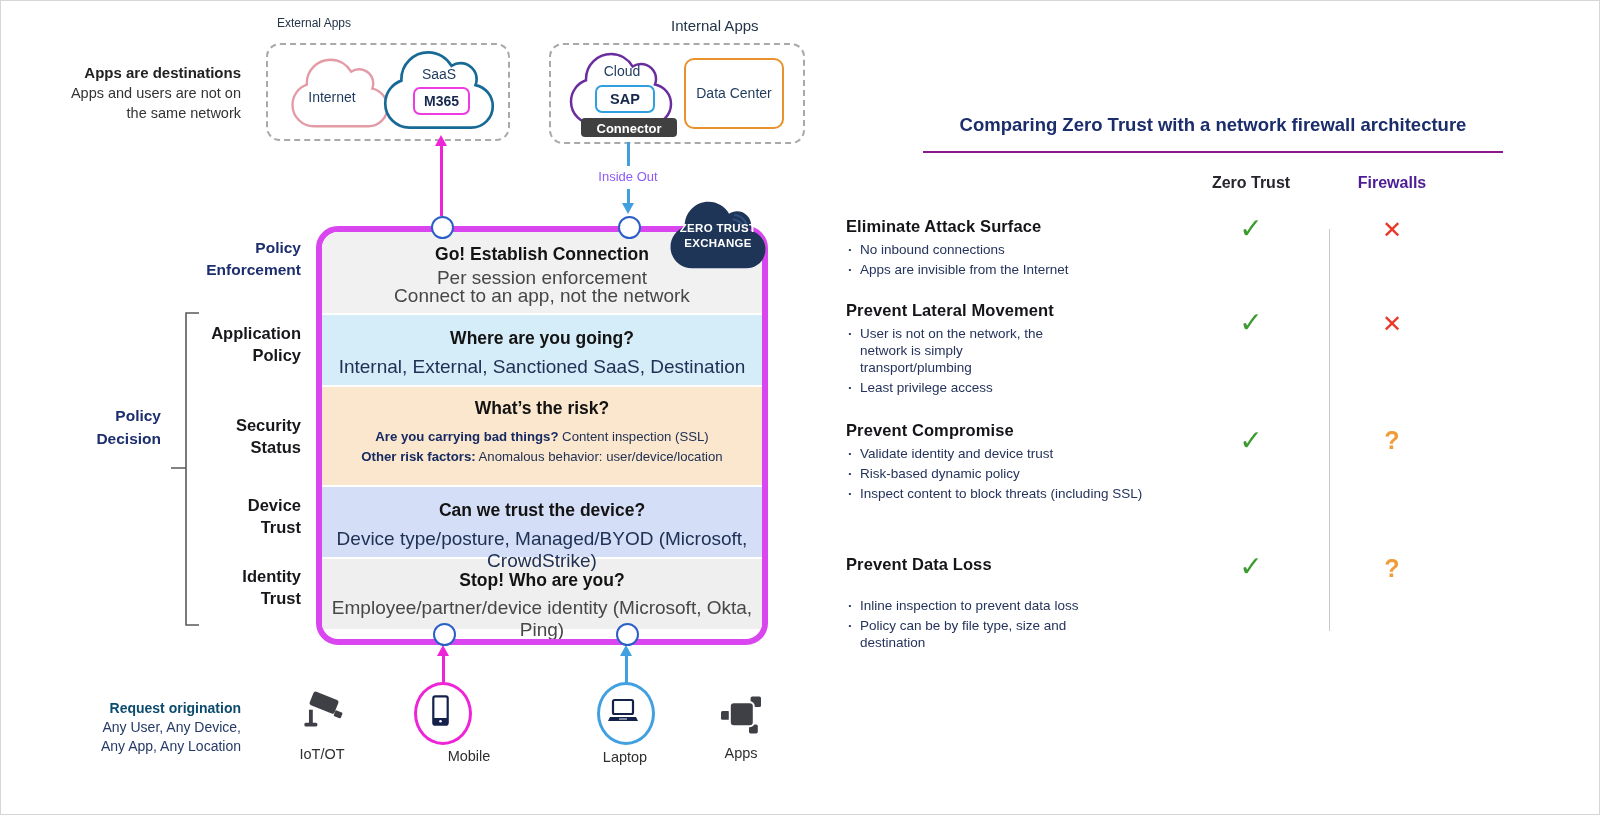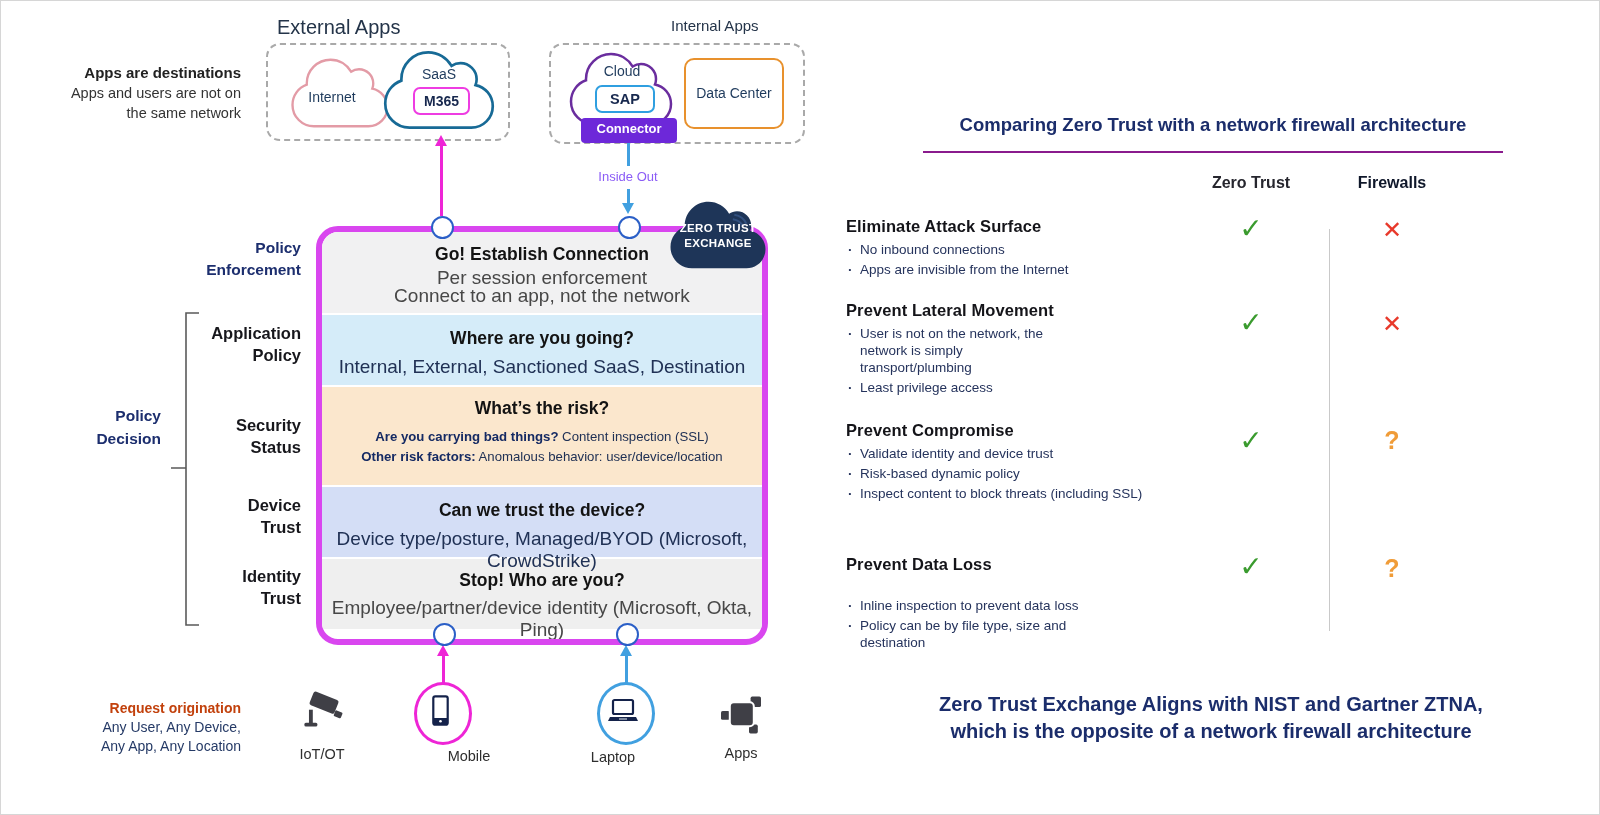--- a/index.html
+++ b/index.html
@@ -33,21 +33,21 @@
 <body>
 
 <div id="canvas">
 
   <div class="abs tr" style="left:40px;top:62px;width:200px;">
     <div style="font-size:15px;font-weight:bold;color:#222;line-height:20px;">Apps are destinations</div>
     <div style="font-size:14.5px;color:#333;line-height:20px;">Apps and users are not on</div>
     <div style="font-size:14.5px;color:#333;line-height:20px;">the same network</div>
   </div>
 
-  <div class="abs" style="left:276px;top:15px;font-size:20px;color:#243449;">External Apps</div>
+  <div class="abs" style="left:276px;top:15px;font-size:12px;color:#243449;">External Apps</div>
   <div class="abs dashbox" style="left:265px;top:42px;width:240px;height:94px;"></div>
 
   <svg class="abs" style="left:276px;top:54px;width:126px;height:76px;z-index:2;" viewBox="0 0 640 512">
     <path fill="#ffffff" stroke="#e39ba6" stroke-width="16" d="M0 336c0 79.5 64.5 144 144 144H512c70.7 0 128-57.3 128-128c0-61.9-44-113.6-102.4-125.4c4.1-10.7 6.4-22.4 6.4-34.6c0-53-43-96-96-96c-19.7 0-38.1 6-53.3 16.2C367 64.2 315.3 32 256 32C167.6 32 96 103.6 96 192c0 2.7 .1 5.4 .2 8.1C40.2 219.8 0 273.2 0 336z"></path>
   </svg>
   <div class="abs tc cloudtxt" style="left:276px;top:88px;width:110px;z-index:2;">Internet</div>
 
   <svg class="abs" style="left:372px;top:46px;width:132px;height:86px;z-index:3;" viewBox="0 0 640 512">
     <path fill="#ffffff" stroke="#176a96" stroke-width="16" d="M0 336c0 79.5 64.5 144 144 144H512c70.7 0 128-57.3 128-128c0-61.9-44-113.6-102.4-125.4c4.1-10.7 6.4-22.4 6.4-34.6c0-53-43-96-96-96c-19.7 0-38.1 6-53.3 16.2C367 64.2 315.3 32 256 32C167.6 32 96 103.6 96 192c0 2.7 .1 5.4 .2 8.1C40.2 219.8 0 273.2 0 336z"></path>
   </svg>
@@ -55,21 +55,21 @@
   <div class="abs tc" style="left:412px;top:86px;width:53px;height:24px;line-height:24px;border:2.5px solid #ee3ce2;border-radius:7px;background:#fff;z-index:4;font-size:14px;font-weight:bold;color:#17284e;">M365</div>
 
   <div class="abs" style="left:670px;top:16px;font-size:15px;color:#243449;">Internal Apps</div>
   <div class="abs dashbox" style="left:548px;top:42px;width:252px;height:97px;"></div>
 
   <svg class="abs" style="left:558px;top:48px;width:124px;height:80px;z-index:2;" viewBox="0 0 640 512">
     <path fill="#ffffff" stroke="#6a2d9e" stroke-width="16" d="M0 336c0 79.5 64.5 144 144 144H512c70.7 0 128-57.3 128-128c0-61.9-44-113.6-102.4-125.4c4.1-10.7 6.4-22.4 6.4-34.6c0-53-43-96-96-96c-19.7 0-38.1 6-53.3 16.2C367 64.2 315.3 32 256 32C167.6 32 96 103.6 96 192c0 2.7 .1 5.4 .2 8.1C40.2 219.8 0 273.2 0 336z"></path>
   </svg>
   <div class="abs tc cloudtxt" style="left:578px;top:62px;width:86px;z-index:3;">Cloud</div>
   <div class="abs tc" style="left:594px;top:84px;width:56px;height:24px;line-height:24px;border:2px solid #2f9fe0;border-radius:7px;background:#fff;z-index:3;font-size:14.5px;font-weight:bold;color:#17284e;">SAP</div>
-  <div class="abs tc" style="left:580px;top:117px;width:96px;height:25px;line-height:21px;background:#6d28d9;border-radius:4px;z-index:4;font-size:13px;font-weight:bold;color:#fff;">Connector</div>
+  <div class="abs tc" style="left:580px;top:117px;width:96px;height:19px;line-height:21px;background:#404040;border-radius:4px;z-index:4;font-size:13px;font-weight:bold;color:#fff;">Connector</div>
   <div class="abs tc" style="left:683px;top:57px;width:96px;height:67px;border:2.5px solid #e8912d;border-radius:10px;background:#fff;z-index:2;font-size:14px;color:#1e3a5c;line-height:67px;">Data Center</div>
 
   <div class="abs" style="left:434px;top:134px;width:0;height:0;border-left:6px solid transparent;border-right:6px solid transparent;border-bottom:11px solid #ee25d6;"></div>
   <div class="abs vline" style="left:438.5px;top:144px;height:71px;background:#ee25d6;"></div>
 
   <div class="abs vline" style="left:625.5px;top:141px;height:24px;background:#41a0e0;"></div>
   <div class="abs tc" style="left:587px;top:168px;width:80px;font-size:13px;color:#8b5cf6;">Inside Out</div>
   <div class="abs vline" style="left:625.5px;top:188px;height:14px;background:#41a0e0;"></div>
   <div class="abs" style="left:621px;top:202px;width:0;height:0;border-left:6px solid transparent;border-right:6px solid transparent;border-top:11px solid #41a0e0;"></div>
 
@@ -145,21 +145,21 @@
     <div>Identity</div>
     <div>Trust</div>
   </div>
 
   <div class="abs" style="left:436px;top:644px;width:0;height:0;border-left:6px solid transparent;border-right:6px solid transparent;border-bottom:11px solid #ee25d6;"></div>
   <div class="abs vline" style="left:440.5px;top:654px;height:29px;background:#ee25d6;"></div>
   <div class="abs" style="left:619px;top:644px;width:0;height:0;border-left:6px solid transparent;border-right:6px solid transparent;border-bottom:11px solid #41a0e0;"></div>
   <div class="abs vline" style="left:623.5px;top:654px;height:29px;background:#41a0e0;"></div>
 
   <div class="abs tr" style="left:40px;top:698px;width:200px;">
-    <div style="font-size:14px;font-weight:bold;color:#c2410c;line-height:19px;">Request origination</div>
+    <div style="font-size:14px;font-weight:bold;color:#0c4a6e;line-height:19px;">Request origination</div>
     <div style="font-size:14px;color:#253a66;line-height:19px;">Any User, Any Device,</div>
     <div style="font-size:14px;color:#253a66;line-height:19px;">Any App, Any Location</div>
   </div>
 
   <svg class="abs" style="left:298px;top:686px;width:46px;height:50px;" viewBox="0 0 60 60">
     <g fill="#3f3f46">
       <rect x="15" y="8" width="35" height="19" rx="3" transform="rotate(22 32 18)"></rect>
       <rect x="46" y="29" width="10" height="8" rx="1.5" transform="rotate(22 51 33)"></rect>
       <rect x="13" y="27" width="5" height="20"></rect>
       <rect x="7" y="44" width="17" height="5" rx="2"></rect>
@@ -174,37 +174,37 @@
     <circle cx="8.5" cy="26.3" r="1.3" fill="#fff"></circle>
   </svg>
   <div class="abs devlabel" style="left:436px;top:747px;width:64px;">Mobile</div>
 
   <div class="abs" style="left:596px;top:681px;width:52px;height:57px;border:3.5px solid #41a0e0;border-radius:50%;background:#fff;"></div>
   <svg class="abs" style="left:606px;top:697px;width:32px;height:26px;" viewBox="0 0 32 26">
     <rect x="6" y="2" width="20" height="14" rx="1.5" fill="#fff" stroke="#14224a" stroke-width="2.2"></rect>
     <path d="M3 19 L29 19 L31 23 L1 23 Z" fill="#14224a"></path>
     <rect x="12" y="20.2" width="8" height="1.6" fill="#9aa3b5"></rect>
   </svg>
-  <div class="abs devlabel" style="left:580px;top:748px;width:64px;">Laptop</div>
+  <div class="abs devlabel" style="left:592px;top:748px;width:64px;">Laptop</div>
 
   <svg class="abs" style="left:716px;top:690px;width:48px;height:48px;" viewBox="0 0 60 60">
     <g fill="#3f3f46">
       <rect x="42" y="7" width="13" height="13" rx="2"></rect>
       <rect x="5" y="25" width="11" height="11" rx="2"></rect>
       <rect x="40" y="42" width="11" height="11" rx="2"></rect>
       <rect x="16" y="14" width="30" height="30" rx="5" stroke="#ffffff" stroke-width="2.5"></rect>
     </g>
   </svg>
   <div class="abs devlabel" style="left:710px;top:744px;width:60px;">Apps</div>
 
   <div class="abs tc" style="left:922px;top:113px;width:580px;font-size:18.5px;font-weight:bold;color:#1b2d6b;">Comparing Zero Trust with a network firewall architecture</div>
   <div class="abs" style="left:922px;top:150px;width:580px;height:2px;background:#8a1b8d;"></div>
 
   <div class="abs tc" style="left:1200px;top:173px;width:100px;font-size:16px;font-weight:bold;color:#26262e;">Zero Trust</div>
-  <div class="abs tc" style="left:1341px;top:173px;width:100px;font-size:16px;font-weight:bold;color:#0f172a;">Firewalls</div>
+  <div class="abs tc" style="left:1341px;top:173px;width:100px;font-size:16px;font-weight:bold;color:#4c1d95;">Firewalls</div>
 
   <div class="abs" style="left:1328px;top:228px;width:1px;height:402px;background:#c9c9c9;"></div>
 
   <div class="abs" style="left:845px;top:216px;width:330px;">
     <div class="rheading">Eliminate Attack Surface</div>
     <div style="margin-top:5px;width:320px;">
       <div class="bullet">No inbound connections</div>
       <div class="bullet">Apps are invisible from the Internet</div>
     </div>
   </div>
@@ -235,18 +235,14 @@
   <div class="abs" style="left:845px;top:554px;width:330px;">
     <div class="rheading">Prevent Data Loss</div>
     <div style="margin-top:23px;width:262px;">
       <div class="bullet">Inline inspection to prevent data loss</div>
       <div class="bullet">Policy can be by file type, size and destination</div>
     </div>
   </div>
   <div class="abs mark mark-check" style="left:1228px;top:552px;">✓</div>
   <div class="abs mark mark-q" style="left:1369px;top:554px;">?</div>
 
-  <div class="abs tc" style="left:870px;top:690px;width:680px;font-size:20px;font-weight:bold;color:#1b2d6b;line-height:27px;">
-    <div>Zero Trust Exchange Aligns with NIST and Gartner ZTNA,</div>
-    <div>which is the opposite of a network firewall architecture</div>
-  </div>
 
 </div>
 
 </body></html>

